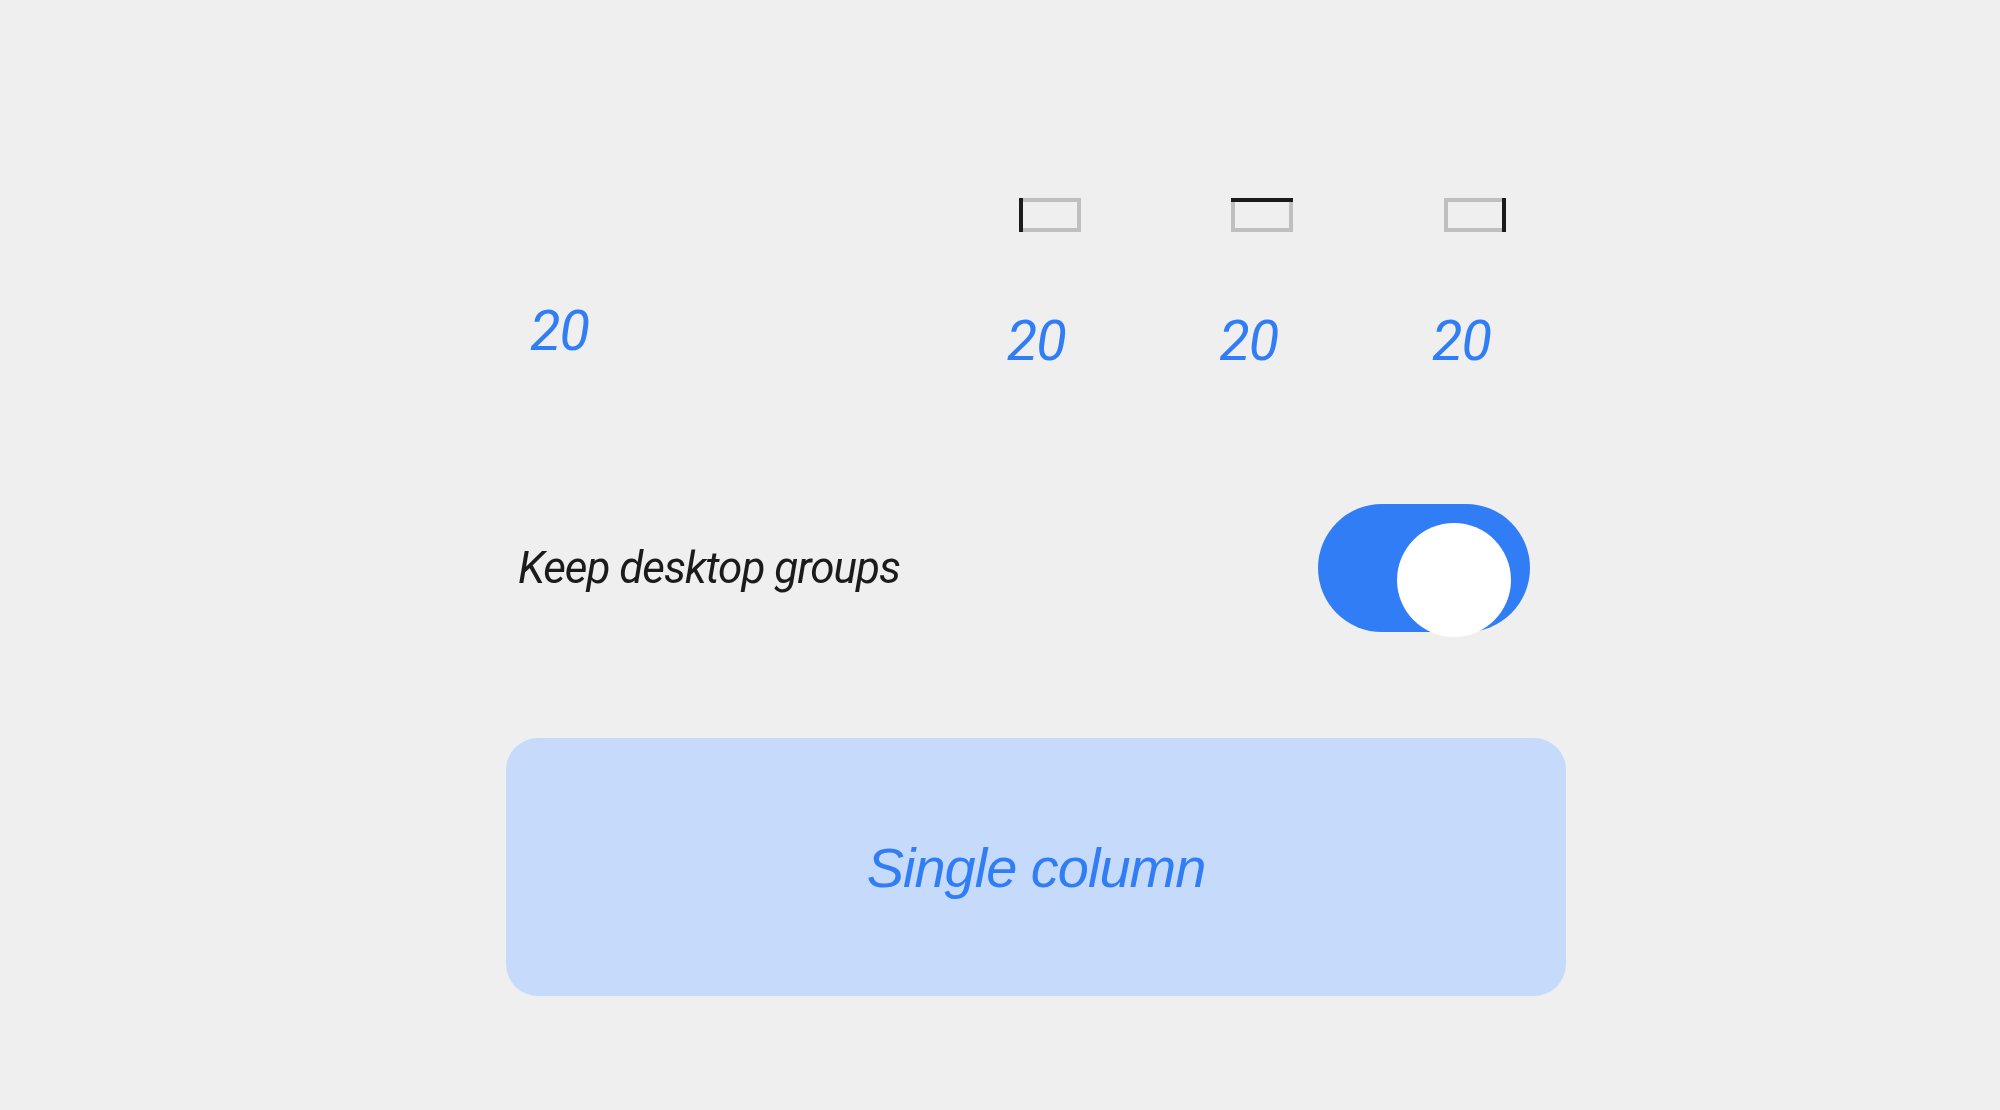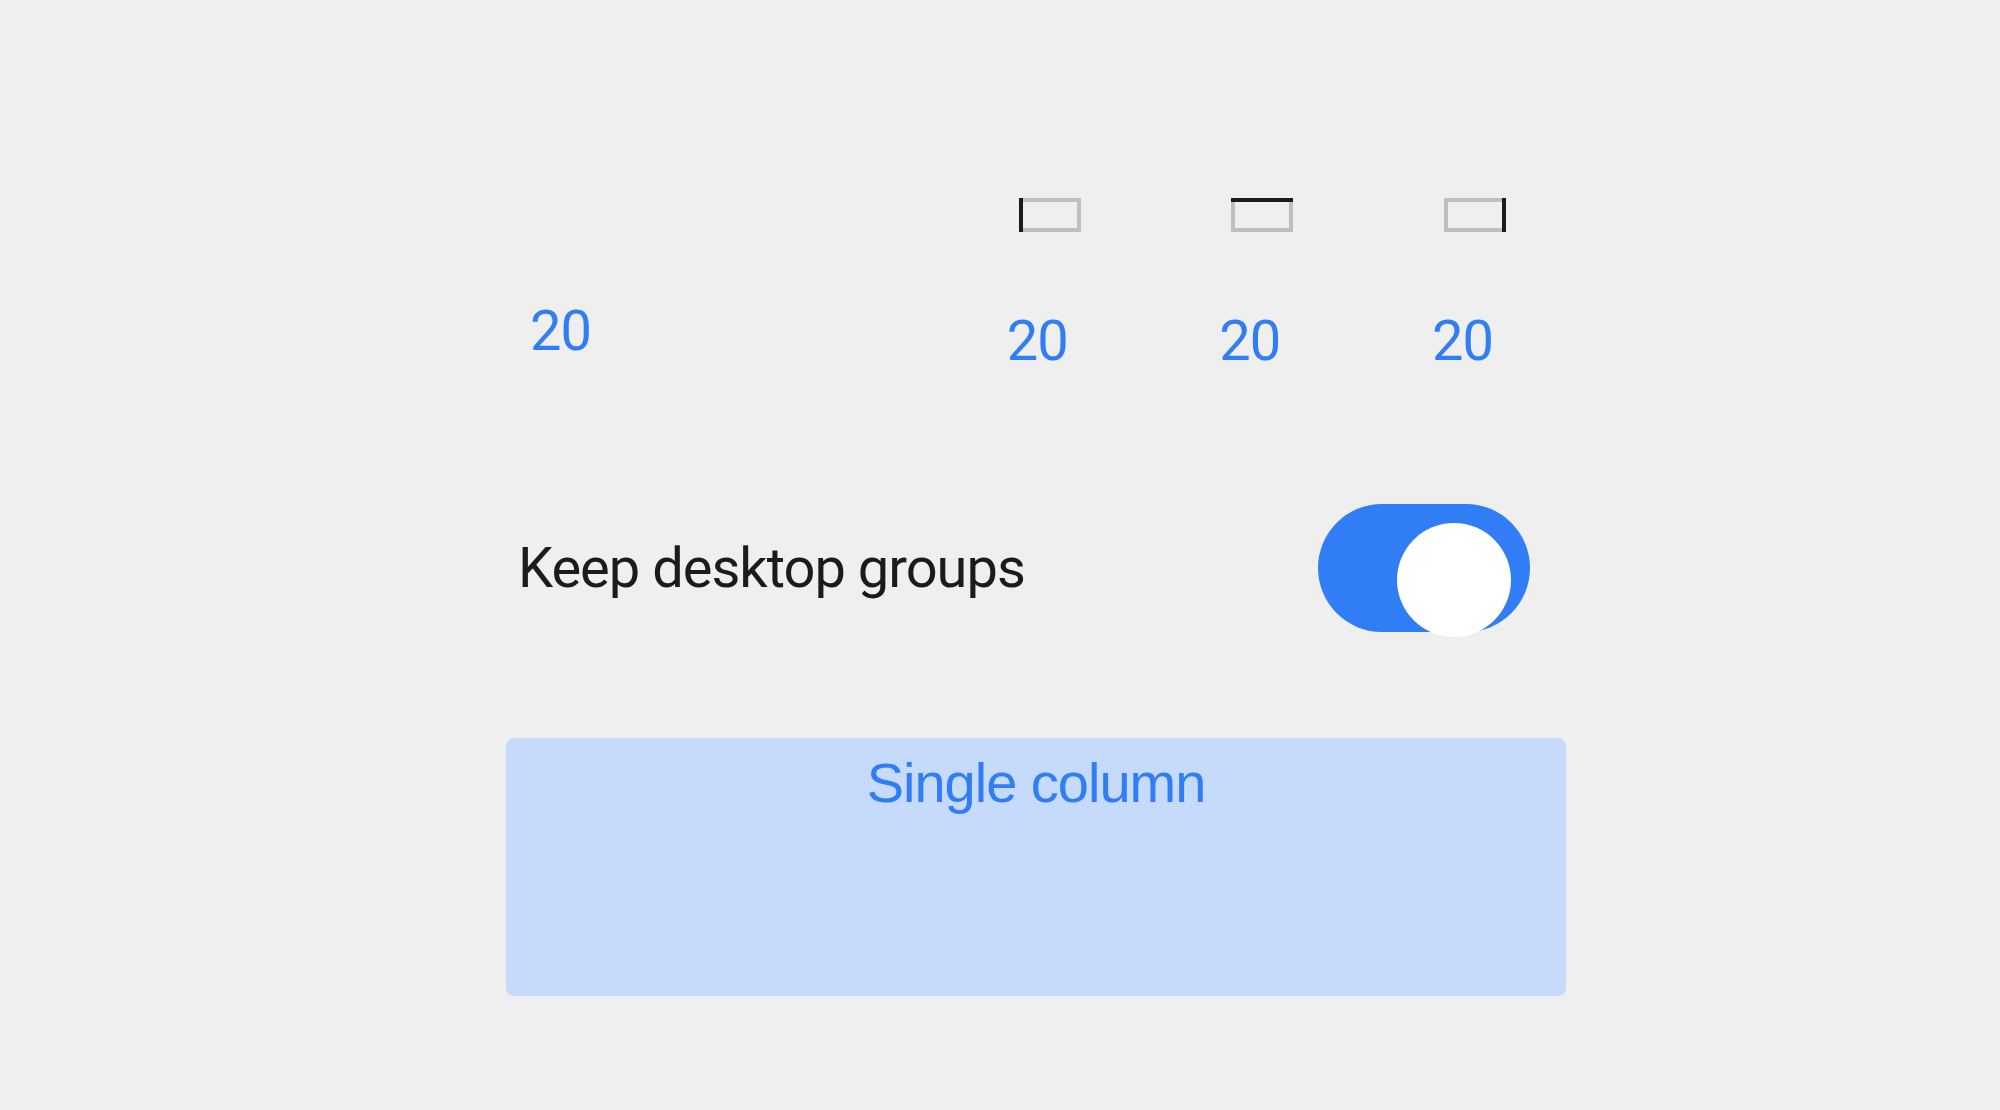--- a/index.html
+++ b/index.html
@@ -1,15 +1,15 @@
 <!DOCTYPE html>
 <html><head>
 <meta charset="utf-8">
 <style>
-  * { box-sizing: border-box; margin: 12px; padding: 0; }
+  * { box-sizing: border-box; margin: 12px; padding: 0; font-style: italic; }
   html, body { width: 100%; height: 100%; }
   body {
     background: #efefef;
     font-family: -apple-system, BlinkMacSystemFont, "Segoe UI", Roboto, Helvetica, Arial, sans-serif;
     display: flex;
     align-items: center;
     justify-content: center;
   }
   .panel {
     width: 1060px;
@@ -60,21 +60,21 @@
     font-weight: 400;
     color: #307df6;
     letter-spacing: -1px;
   }
   .toggle-row {
     display: flex;
     align-items: center;
     justify-content: space-between;
   }
   .toggle-label {
-    font-size: 56px;
+    font-size: 44px;
     font-weight: 400;
     color: #1b1b1b;
     letter-spacing: -1px;
   }
   .toggle {
     width: 212px;
     height: 128px;
     border-radius: 64px;
     position: relative;
     cursor: pointer;
@@ -87,22 +87,23 @@
     border-radius: 50%;
     background: #fff;
     top: 7px;
   }
   .toggle.on .knob { right: 7px; }
   .single-column-btn {
     width: 100%;
     height: 258px;
     background: #c6dbfb;
     border: none;
-    border-radius: 8px;
+    border-radius: 32px;
     display: flex;
+    align-items: center;
     justify-content: center;
     cursor: pointer;
   }
   .single-column-btn span {
     font-size: 56px;
     font-weight: 400;
     color: #307df6;
     letter-spacing: -1px;
   }
 </style>

